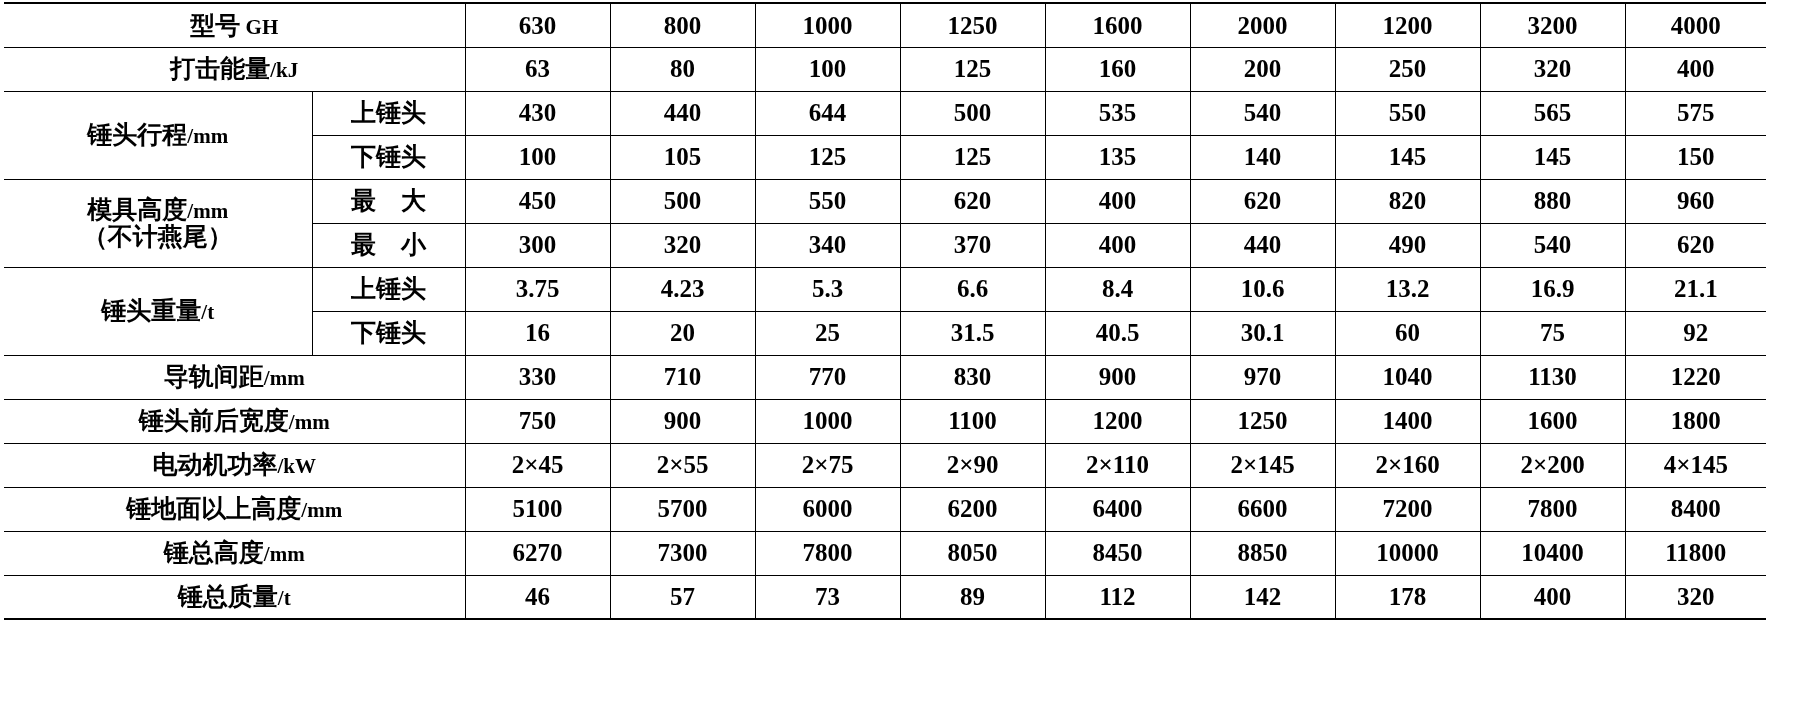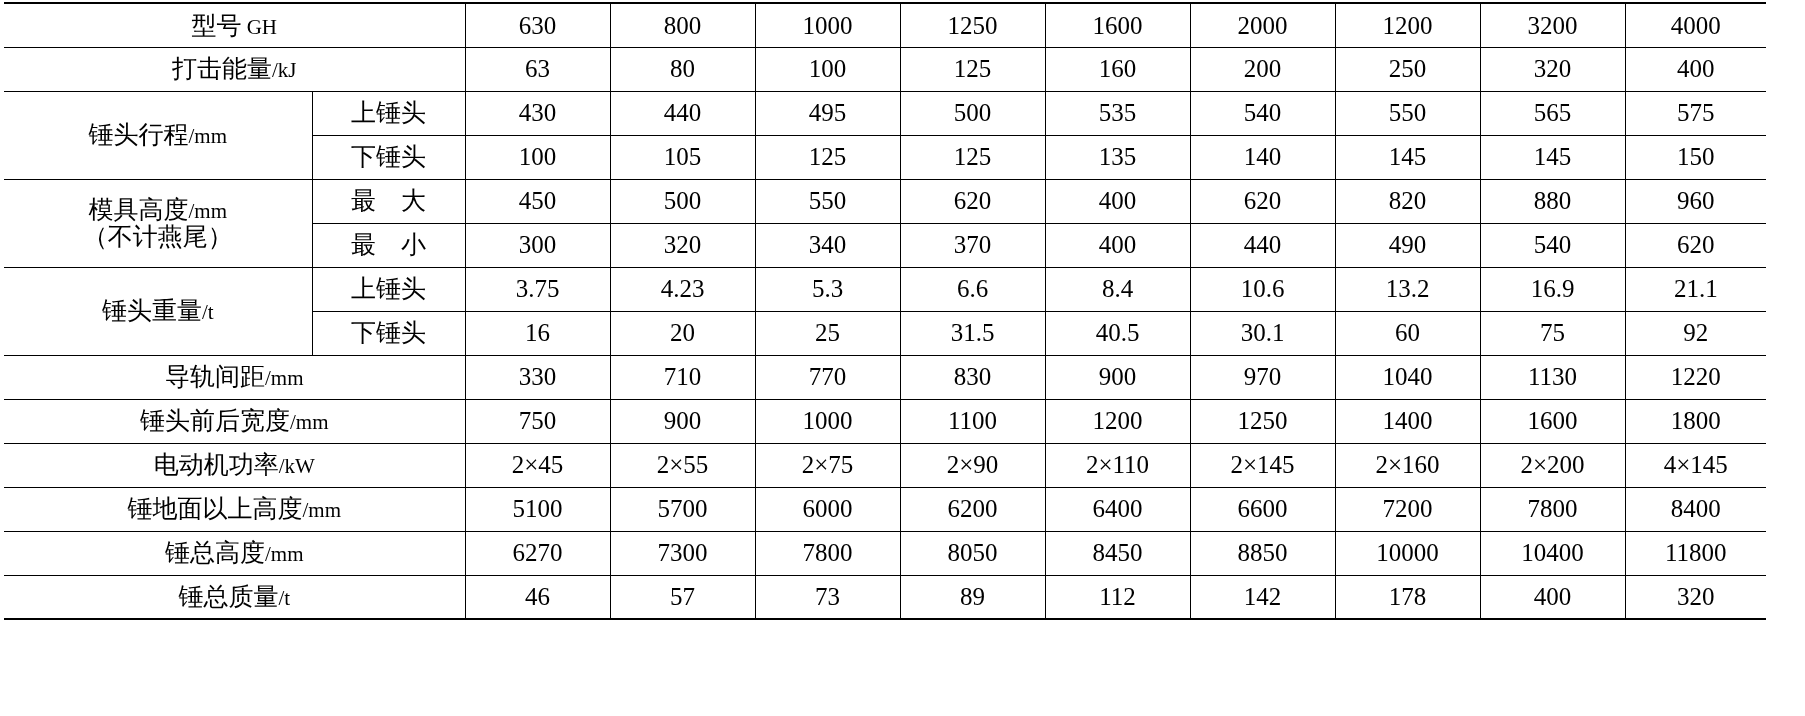--- a/index.html
+++ b/index.html
@@ -20,20 +20,21 @@
     height: 716px;
     box-sizing: border-box;
     padding: 0 0 0 0;
   }
   table.spec {
     border-collapse: collapse;
     width: 1762px;
     margin-left: 4px;
     margin-top: 2px;
     table-layout: fixed;
+    font-weight: bold;
   }
   table.spec td {
     border: 1px solid #000000;
     text-align: center;
     vertical-align: middle;
     font-size: 25px;
     line-height: 1.1;
     padding: 4px 2px;
     height: 44px;
     box-sizing: border-box;
@@ -119,21 +120,21 @@
       <td class="num last-col">400</td>
     </tr>
 
     <tr>
       <td class="first-col label-cell" rowspan="2">
         <span>锤头行程</span><span class="unit">/mm</span>
       </td>
       <td class="sub-label">上锤头</td>
       <td class="num">430</td>
       <td class="num">440</td>
-      <td class="num">495</td>
+      <td class="num">644</td>
       <td class="num">500</td>
       <td class="num">535</td>
       <td class="num">540</td>
       <td class="num">550</td>
       <td class="num">565</td>
       <td class="num last-col">575</td>
     </tr>
 
     <tr>
       <td class="sub-label">下锤头</td>

